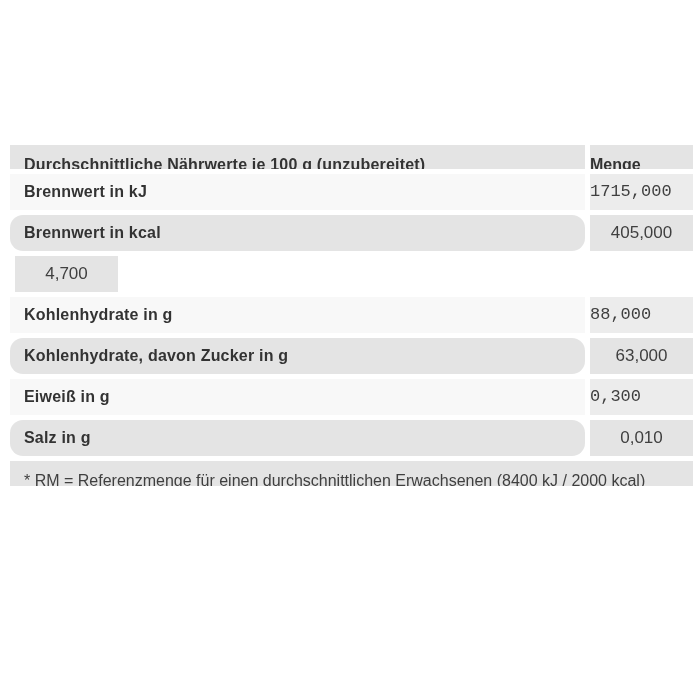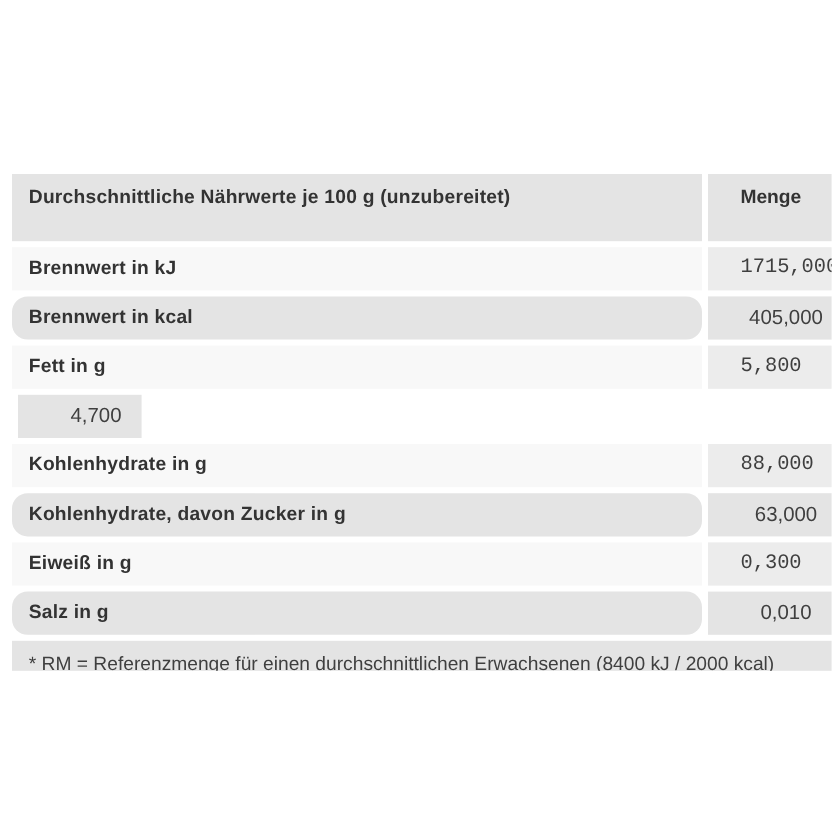--- a/index.html
+++ b/index.html
@@ -15,21 +15,21 @@
     position: absolute;
     left: 10px;
     top: 145px;
     width: 683px;
   }
   .row {
     display: flex;
     width: 100%;
   }
   
-  .row.header { height: 56px; margin-bottom: 5px; border-radius: 14px; }
+  .row.header { height: 24px; margin-bottom: 5px; border-radius: 14px; }
   .row.header .cell {
     line-height: 40px;
     font-size: 16px;
     font-weight: bold;
     color: var(--text_strong, #333333);
     background: var(--header_bg, #e4e4e4);
     white-space: nowrap;
     overflow: hidden;
   }
   
@@ -43,21 +43,21 @@
     flex: 1 1 auto;
     padding-left: 14px;
     box-sizing: border-box;
     font-weight: bold;
     font-size: 16px;
     color: var(--text_strong, #333333);
     letter-spacing: 0.2px;
   }
   .cell.value {
     width: 103px;
-    padding-left: 27px;
+    padding-left: 0;
     box-sizing: border-box;
     font-size: 17px;
     font-weight: normal;
     color: var(--text, #3f3f3f);
   }
   .divider {
     width: 5px;
     background: var(--divider, #ffffff);
     flex: 0 0 auto;
   }
@@ -99,25 +99,20 @@
     <div class="divider"></div>
     <div class="cell value">1715,000</div>
   </div>
 
   <div class="row drow even">
     <div class="cell label">Brennwert in kcal</div>
     <div class="divider"></div>
     <div class="cell value">405,000</div>
   </div>
 
-  <div class="row drow odd">
-    <div class="cell label">Fett in g</div>
-    <div class="divider"></div>
-    <div class="cell value">5,800</div>
-  </div>
 
   <div class="row drow even">
     <div class="divider"></div>
     <div class="cell value">4,700</div>
   </div>
 
   <div class="row drow odd">
     <div class="cell label">Kohlenhydrate in g</div>
     <div class="divider"></div>
     <div class="cell value">88,000</div>

